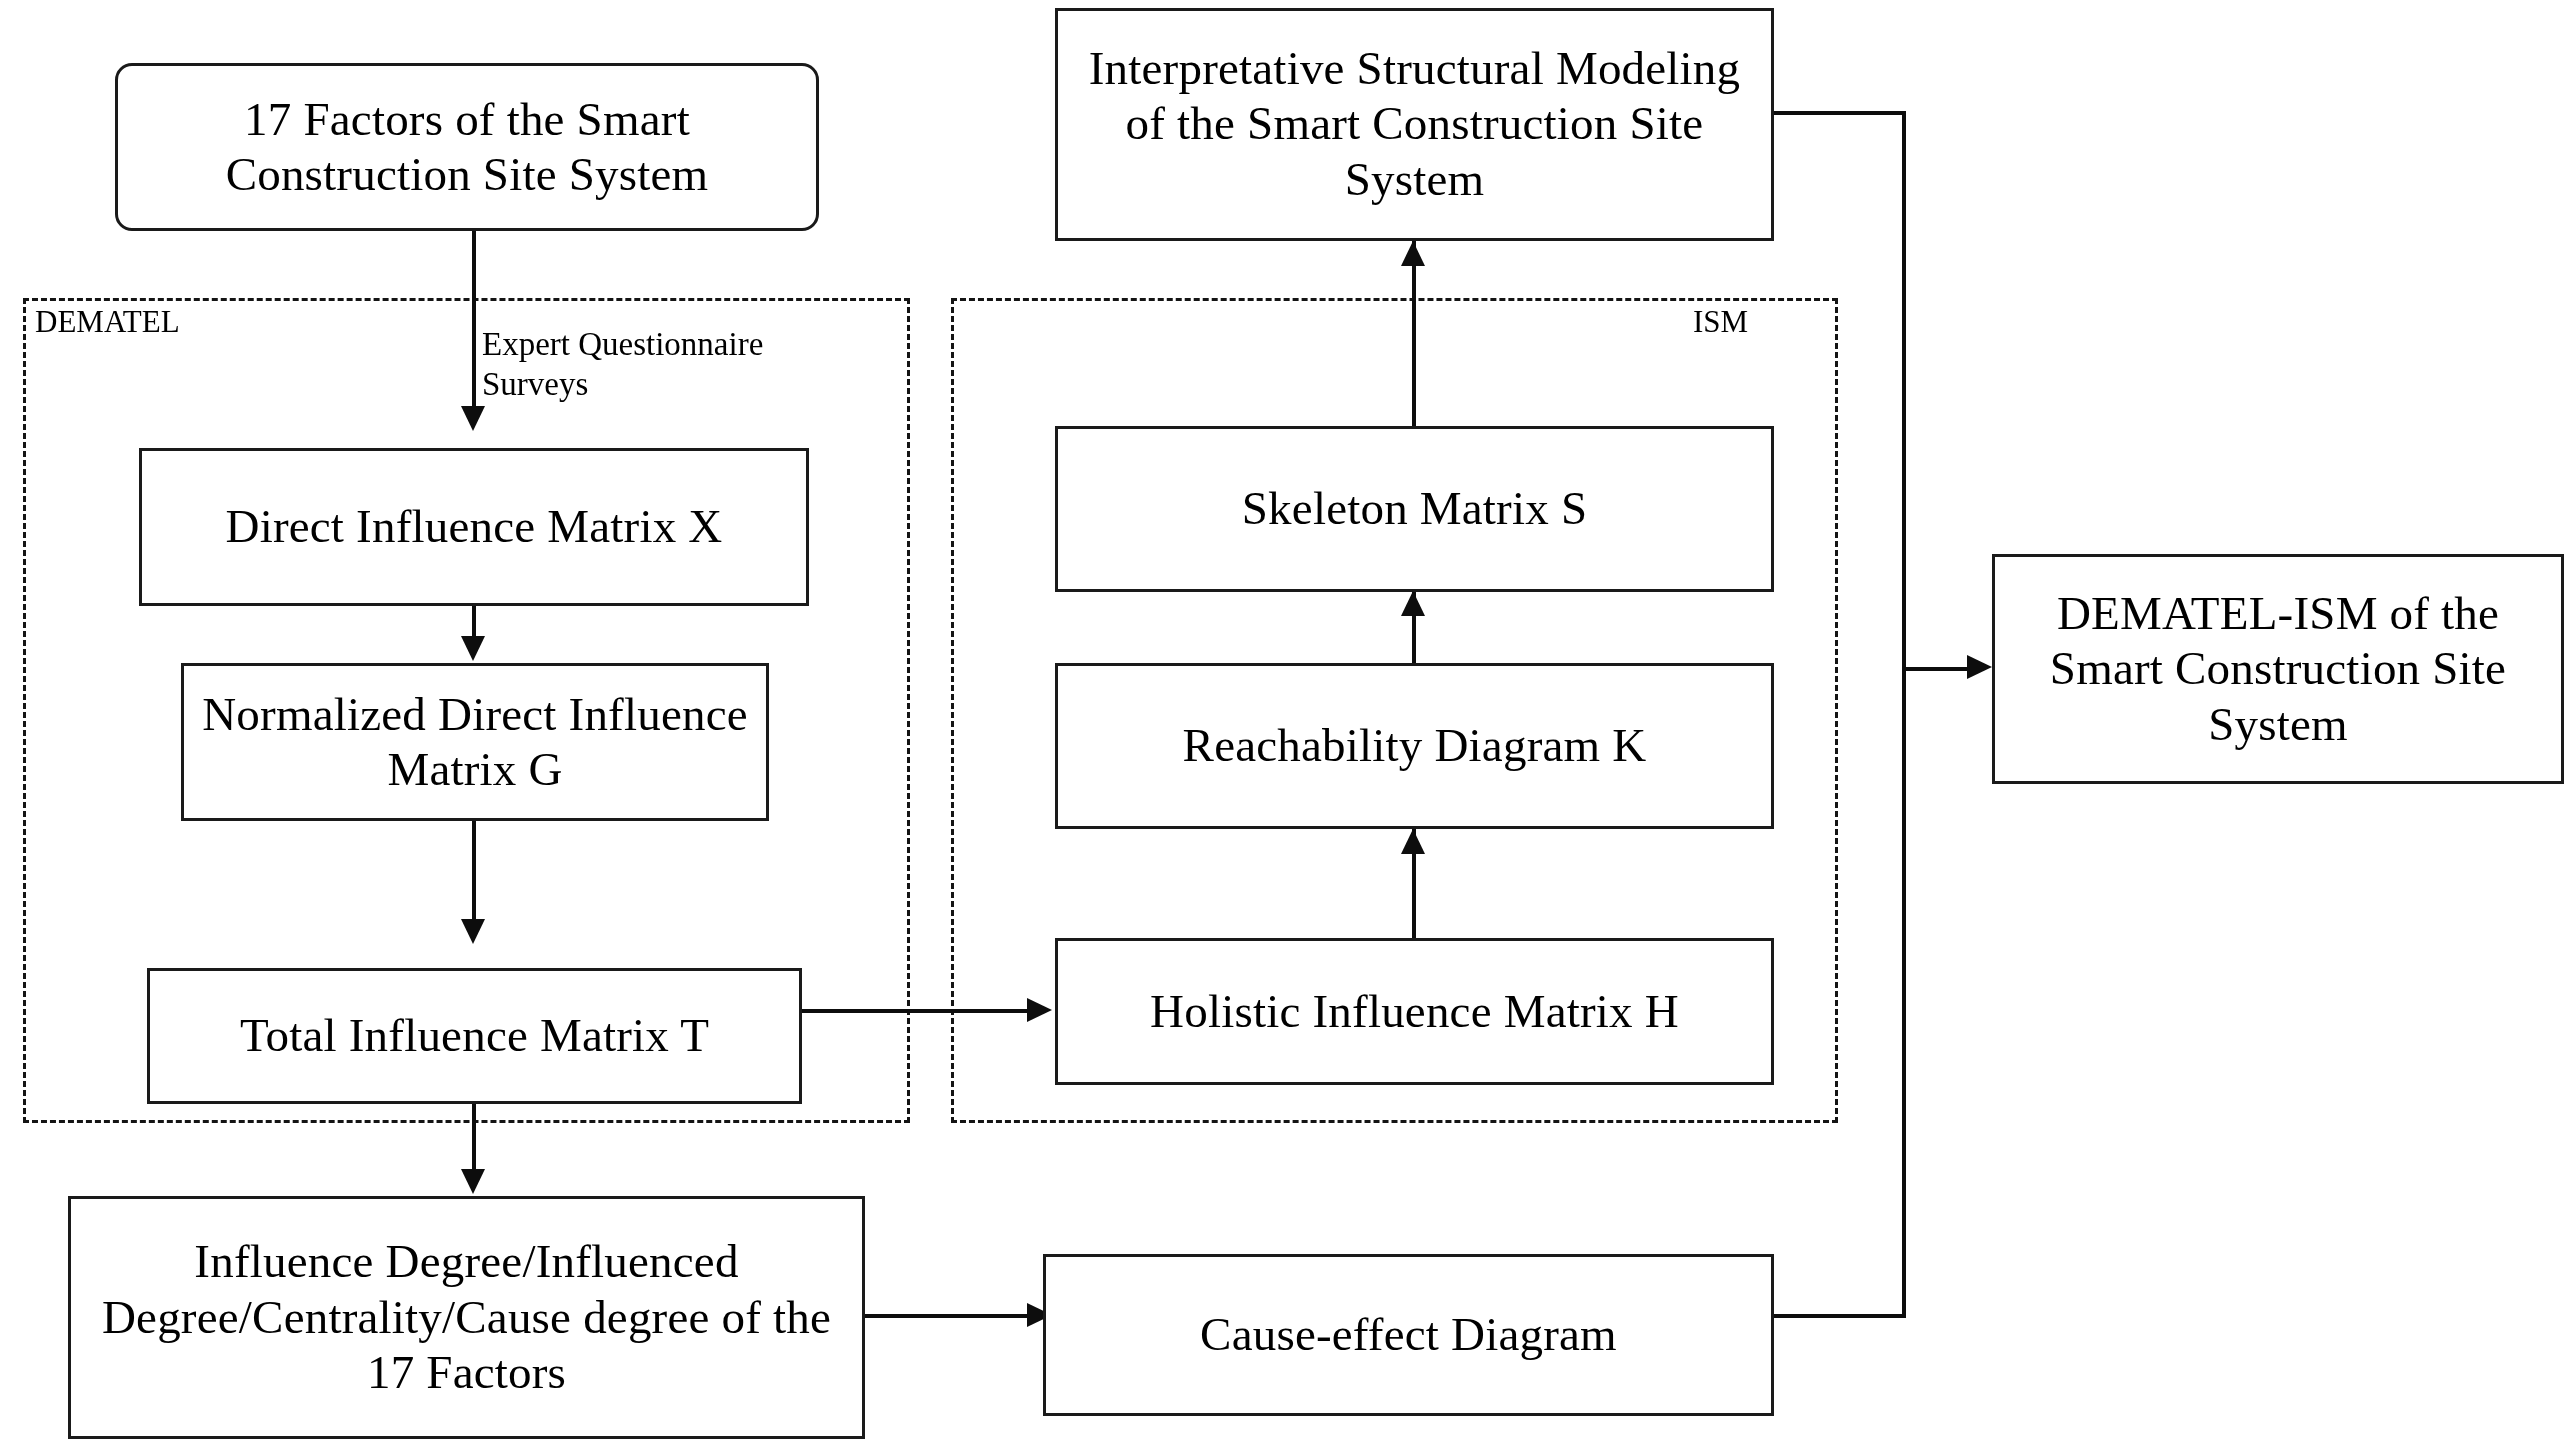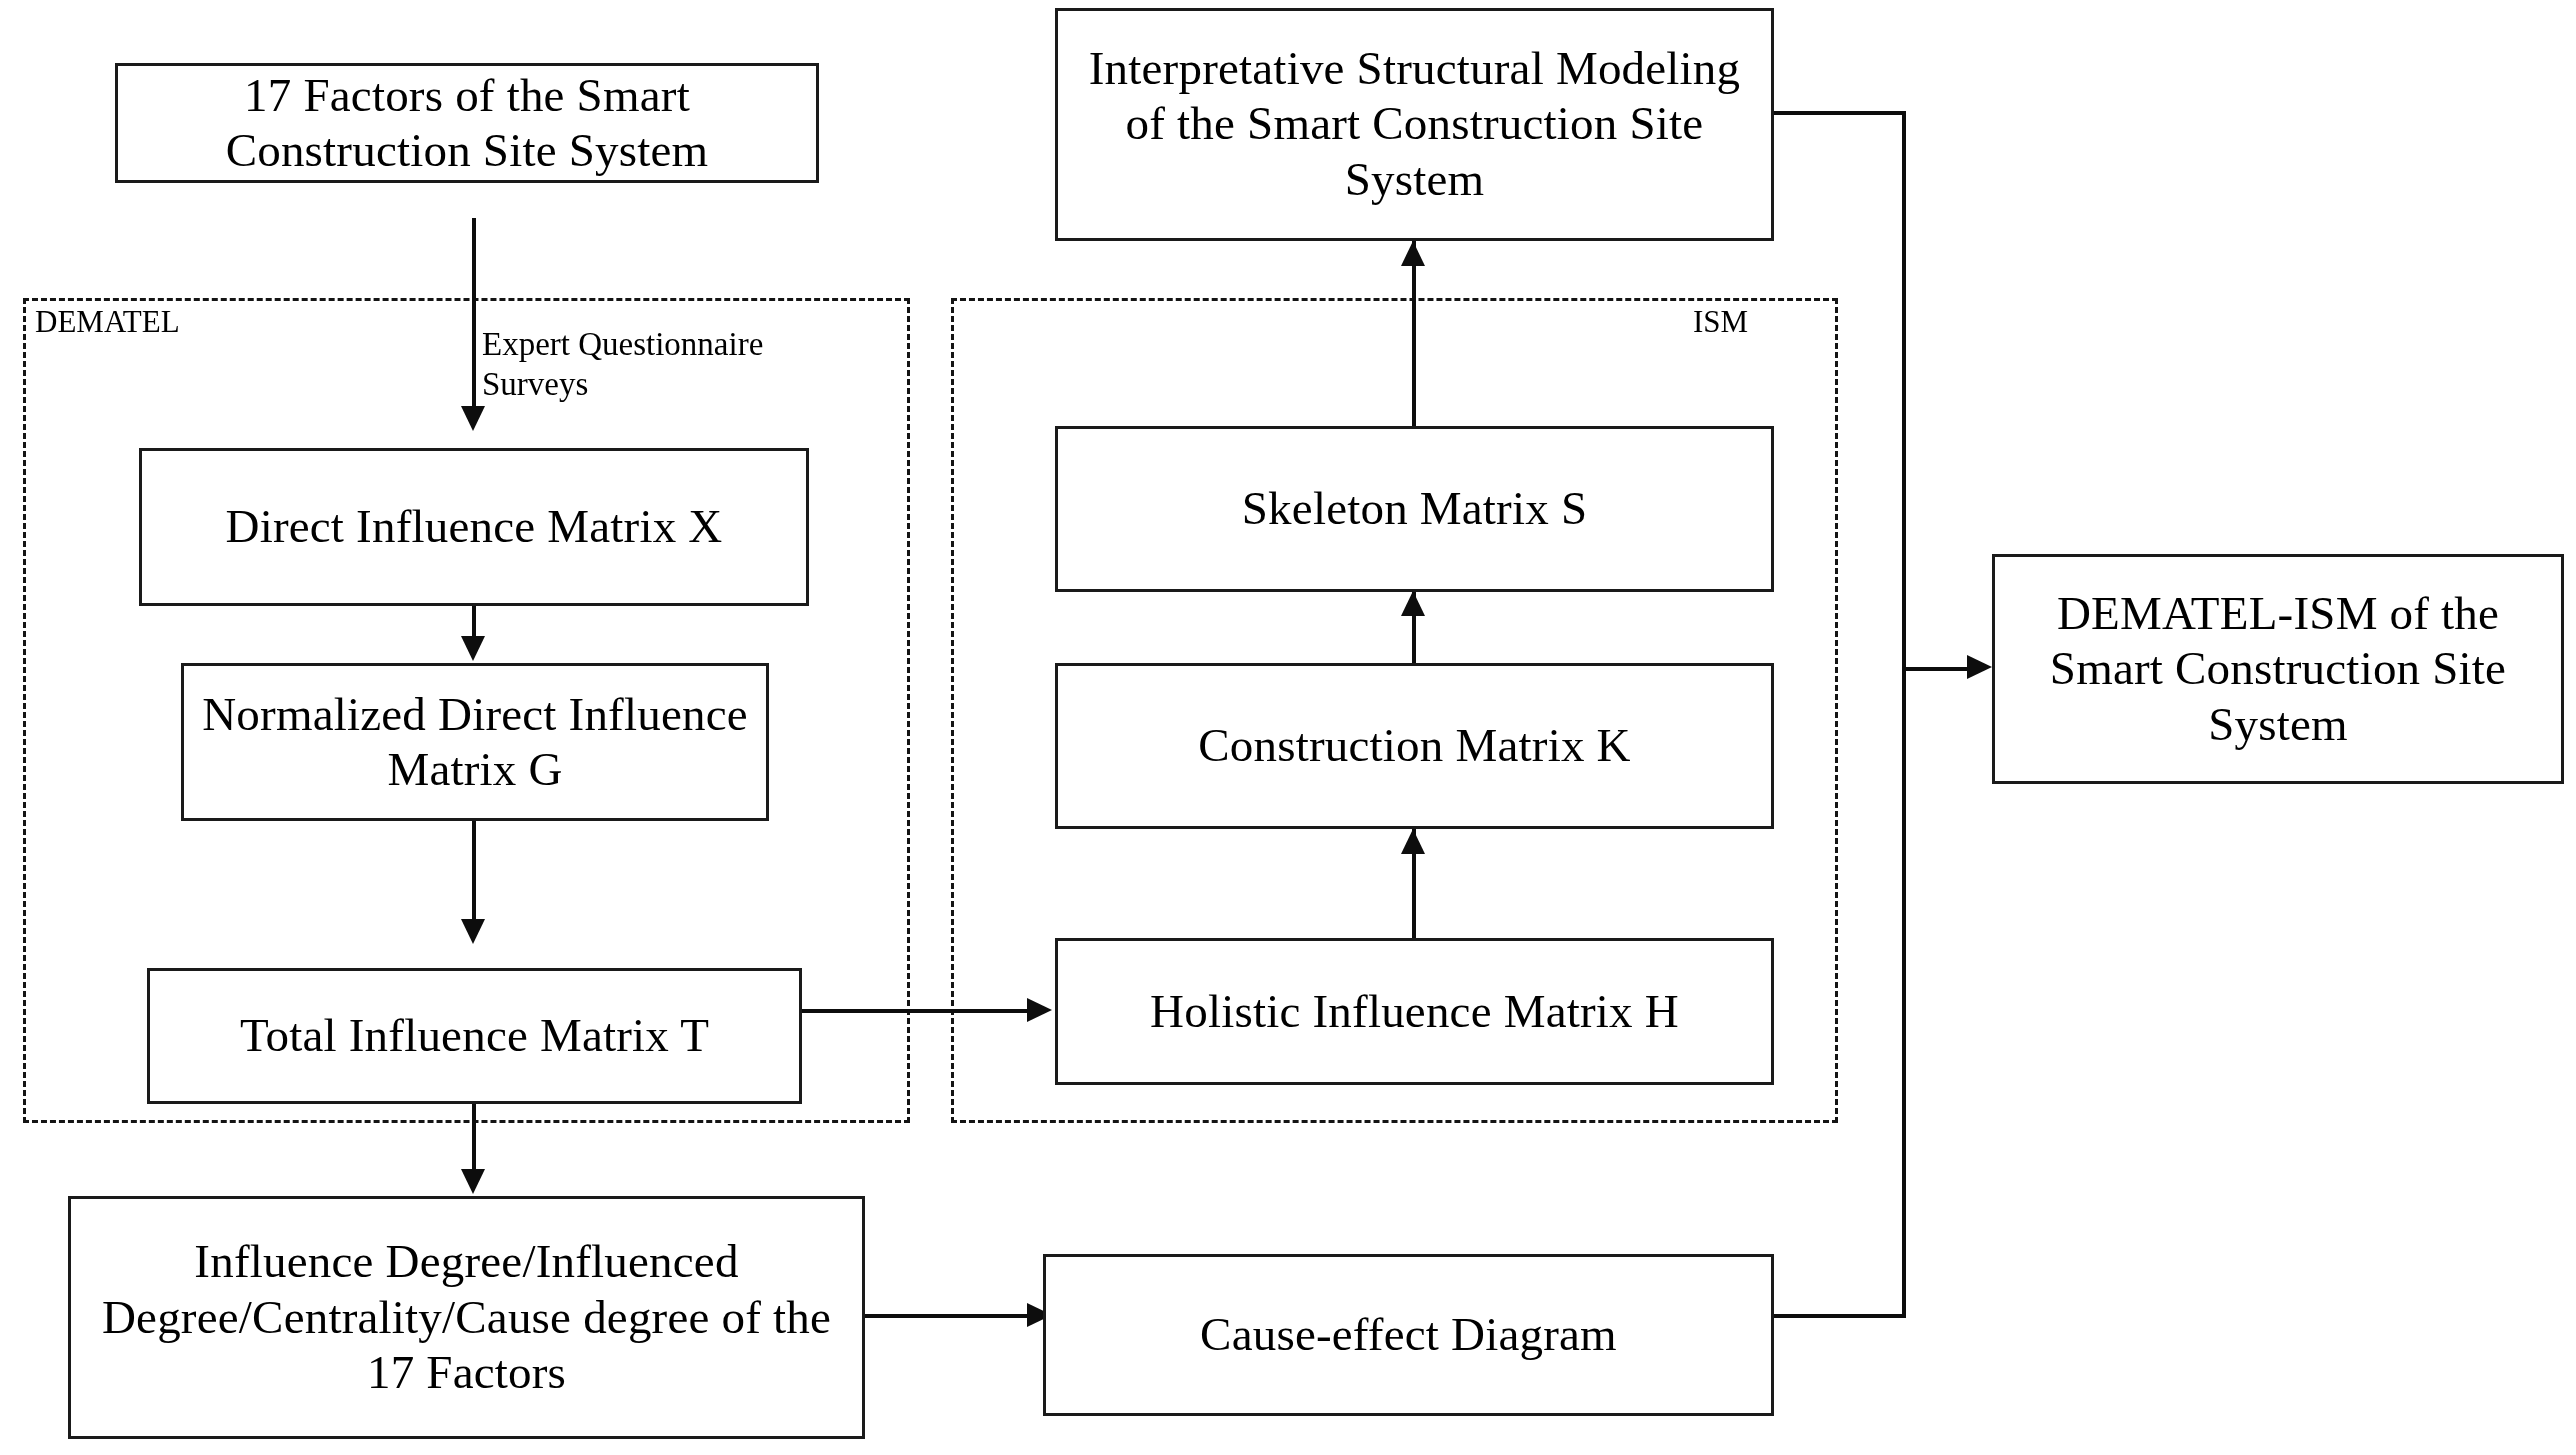--- a/index.html
+++ b/index.html
@@ -139,21 +139,21 @@
 
   <div class="edge h" style="left:1902px; top:667px; width:68px;"></div>
   <div class="arrowhead right" style="left:1967px; top:655px;"></div>
 
   <div class="edge h" style="left:865px; top:1314px; width:163px;"></div>
   <div class="arrowhead right" style="left:1027px; top:1303px;"></div>
 
   <div class="annotation" style="left:482px; top:324px; width:392px;">Expert Questionnaire
 Surveys</div>
 
-  <div class="node" style="left:115px; top:63px; width:704px; height:120px;">
+  <div class="node" style="left:115px; top:63px; width:704px; height:168px;border-radius:17px;">
     <span class="label">17 Factors of the Smart Construction Site System</span>
   </div>
 
   <div class="node" style="left:1055px; top:7.5px; width:719px; height:233px;">
     <span class="label">Interpretative Structural Modeling of the Smart Construction Site System</span>
   </div>
 
   <div class="node tight" style="left:139px; top:448px; width:670px; height:158px;">
     <span class="label">Direct Influence Matrix X</span>
   </div>
@@ -164,21 +164,21 @@
 
   <div class="node tight" style="left:147px; top:945px; width:655px; height:136px;margin-top:23px;">
     <span class="label">Total Influence Matrix T</span>
   </div>
 
   <div class="node" style="left:1055px; top:426px; width:719px; height:166px;">
     <span class="label">Skeleton Matrix S</span>
   </div>
 
   <div class="node" style="left:1055px; top:663px; width:719px; height:166px;">
-    <span class="label">Construction Matrix K</span>
+    <span class="label">Reachability Diagram K</span>
   </div>
 
   <div class="node" style="left:1055px; top:938px; width:719px; height:147px;">
     <span class="label">Holistic Influence Matrix H</span>
   </div>
 
   <div class="node" style="left:1992px; top:554px; width:572px; height:230px;">
     <span class="label">DEMATEL-ISM of the Smart Construction Site System</span>
   </div>
 

